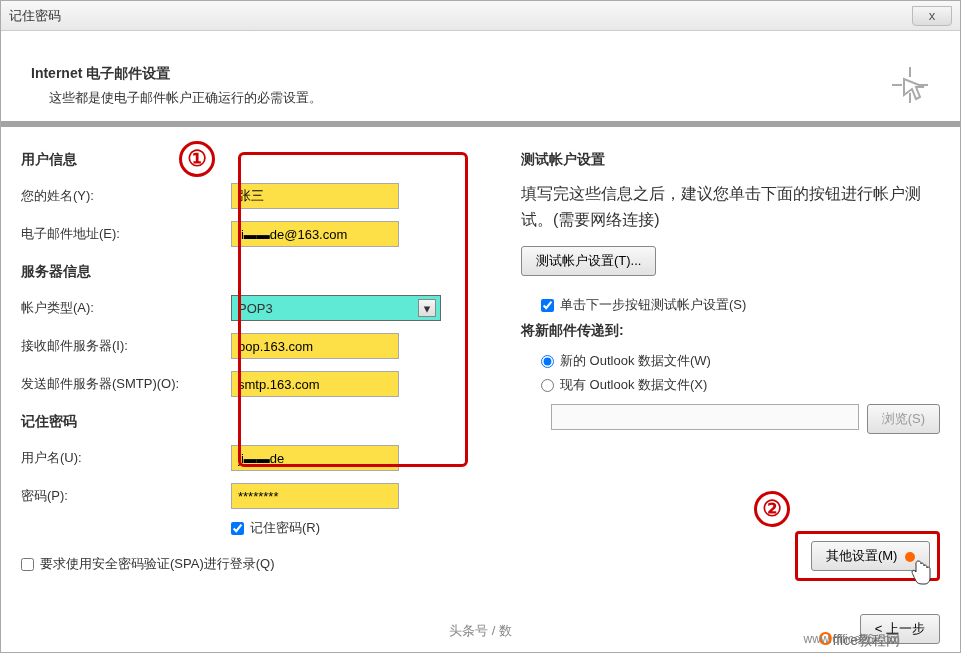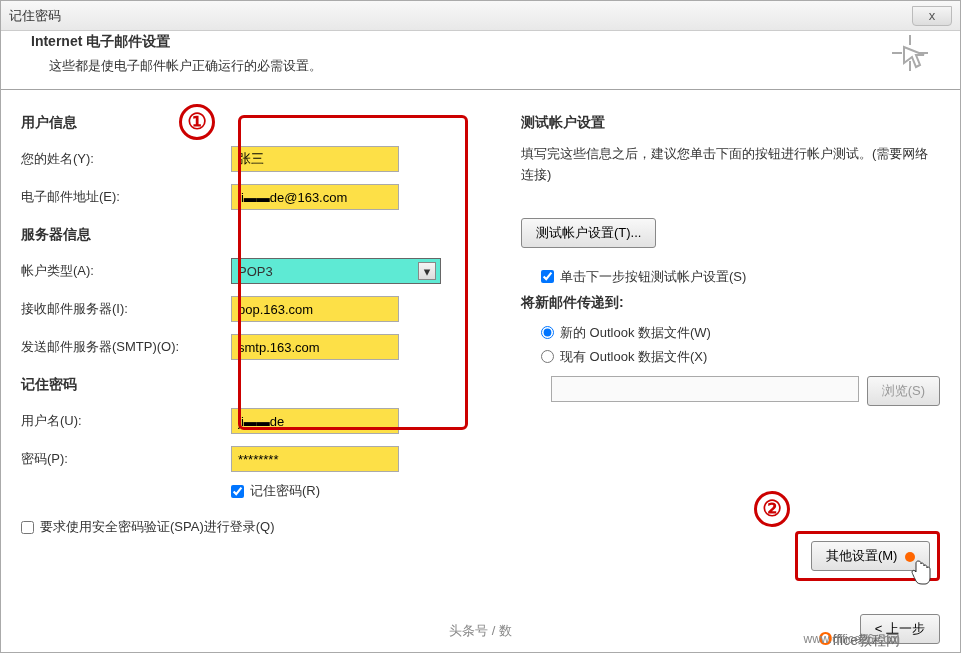--- a/index.html
+++ b/index.html
@@ -1,39 +1,39 @@
 <!DOCTYPE html>
 <html><head>
   <meta charset="utf-8">
   <style>
     * { box-sizing: border-box; margin: 0; padding: 0; }
     body { font-family: "Microsoft YaHei", SimSun, Arial, sans-serif; font-size: 13px; background: #fff; color: #333; }
     .window { width: 961px; height: 653px; position: relative; border: 1px solid #aaa; background: #fff; }
     .titlebar { height: 30px; background: linear-gradient(#f8f8f8, #e8e8e8); border-bottom: 1px solid #ccc; display: flex; align-items: center; padding: 0 8px; }
     .titlebar-text { flex: 1; font-size: 13px; color: #333; }
     .close-btn { width: 40px; height: 20px; border: 1px solid #bbb; background: linear-gradient(#f5f5f5,#ddd); border-radius: 0 0 4px 4px; display: flex; align-items: center; justify-content: center; font-family: Arial; color: #555; cursor: pointer; }
-    .header-area { padding: 2px 30px 14px 30px; border-bottom: 1px solid #a3a3a3; display: flex; }
+    .header-area { padding: 34px 30px 14px 30px; border-bottom: 6px solid #a3a3a3; display: flex; }
     .header-text { flex: 1; }
     .header-title { font-weight: bold; font-size: 14px; margin-bottom: 6px; }
     .header-sub { font-size: 13px; color: #333; margin-left: 18px; }
     .cursor-icon { width: 40px; height: 40px; }
     .content { display: flex; padding: 20px 20px 10px 20px; position: relative; }
     .col-left { width: 480px; position: relative; }
     .col-right { flex: 1; padding-left: 20px; }
     .section-head { font-weight: bold; font-size: 14px; margin-bottom: 12px; margin-top: 4px; }
     .form-row { display: flex; align-items: center; margin-bottom: 8px; height: 30px; }
     .form-label { width: 210px; font-size: 13px; }
     .form-input { width: 168px; height: 26px; border: 1px solid #aaa; padding: 2px 6px; font-size: 13px; background: #fde047; }
     .form-select { width: 210px; height: 26px; border: 1px solid #666; background: #5eead4; display: flex; align-items: center; justify-content: space-between; padding: 0 4px 0 6px; }
     .select-arrow { width: 18px; height: 18px; border: 1px solid #888; background: linear-gradient(#f5f5f5,#ddd); display:flex; align-items:center; justify-content:center; }
     .red-box-1 { position: absolute; left: 217px; top: 5px; width: 230px; height: 315px; border: 3px solid #c00; border-radius: 6px; pointer-events: none; }
     .annot-1 { position: absolute; left: 158px; top: -6px; width: 36px; height: 36px; border: 3px solid #c00; border-radius: 50%; color: #c00; font-size: 22px; font-weight: bold; display: flex; align-items: center; justify-content: center; background: #fff; }
     .checkbox-row { display: flex; align-items: center; margin: 6px 0; font-size: 13px; }
     .checkbox-row input { margin-right: 6px; }
-    .right-text { font-size: 13px; line-height: 1.6; margin-bottom: 32px; }
+    .right-text { font-size: 16px; line-height: 1.6; margin-bottom: 14px; }
     .btn { border: 1px solid #888; background: linear-gradient(#f8f8f8,#e2e2e2); padding: 5px 14px; font-size: 13px; cursor: pointer; border-radius: 3px; }
     .btn-disabled { color: #999; cursor: default; }
     .radio-row { display: flex; align-items: center; margin: 6px 0; font-size: 13px; }
     .radio-row input { margin-right: 6px; }
     .browse-row { display: flex; gap: 8px; margin: 10px 0; }
     .browse-input { flex: 1; height: 26px; border: 1px solid #aaa; background: #fafafa; }
     .annot-2 { position: absolute; right: 170px; top: 490px; width: 36px; height: 36px; border: 3px solid #c00; border-radius: 50%; color: #c00; font-size: 22px; font-weight: bold; display: flex; align-items: center; justify-content: center; background: #fff; }
     .red-box-2 { position: absolute; right: 20px; top: 530px; width: 145px; height: 50px; border: 3px solid #c00; border-radius: 4px; pointer-events: none; }
     .other-btn-wrap { position: absolute; right: 30px; top: 540px; }
     .orange-dot { display:inline-block; width:10px; height:10px; background:#f60; border-radius:50%; margin-left:4px; vertical-align:middle;}

